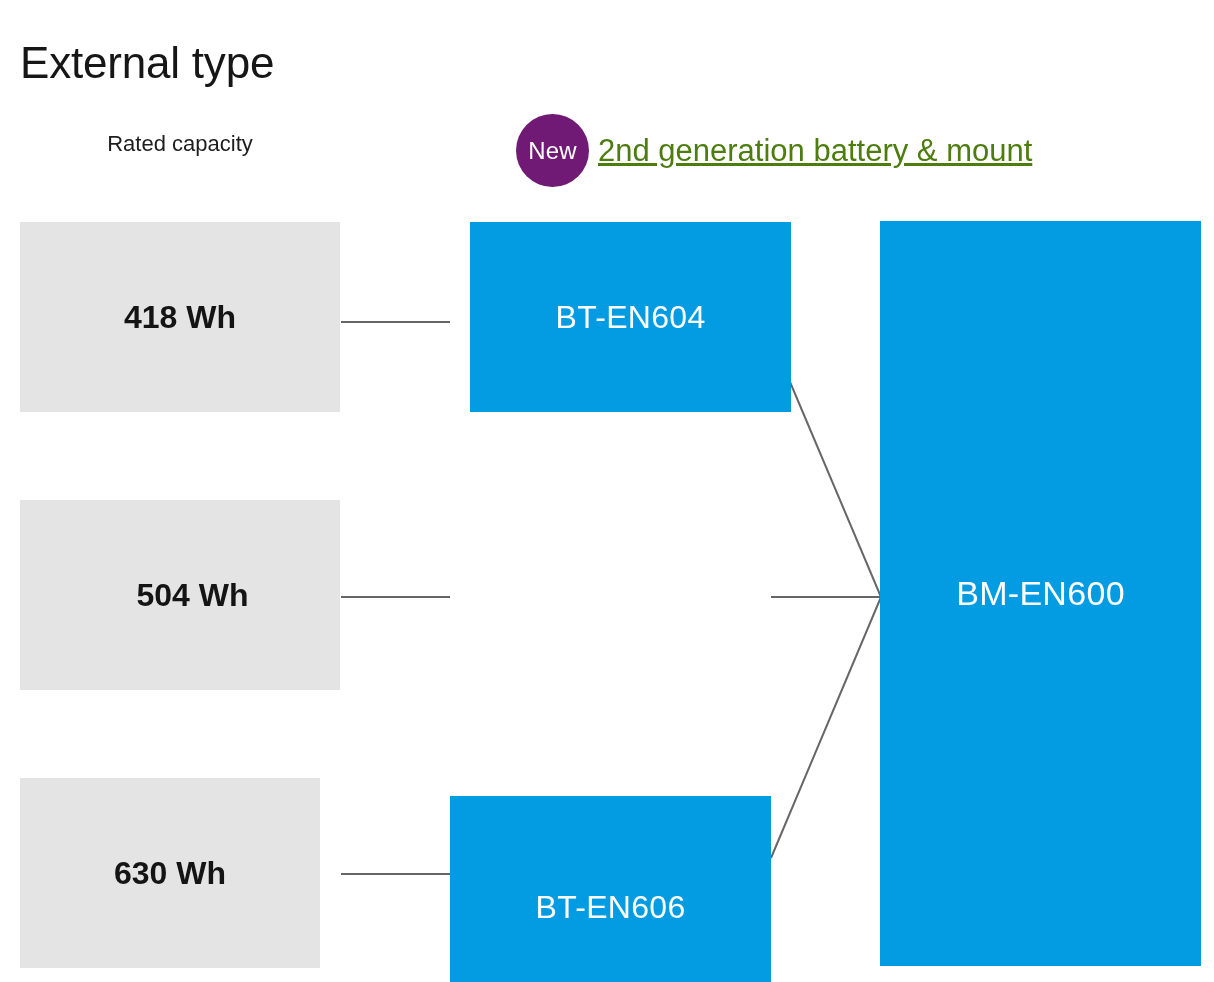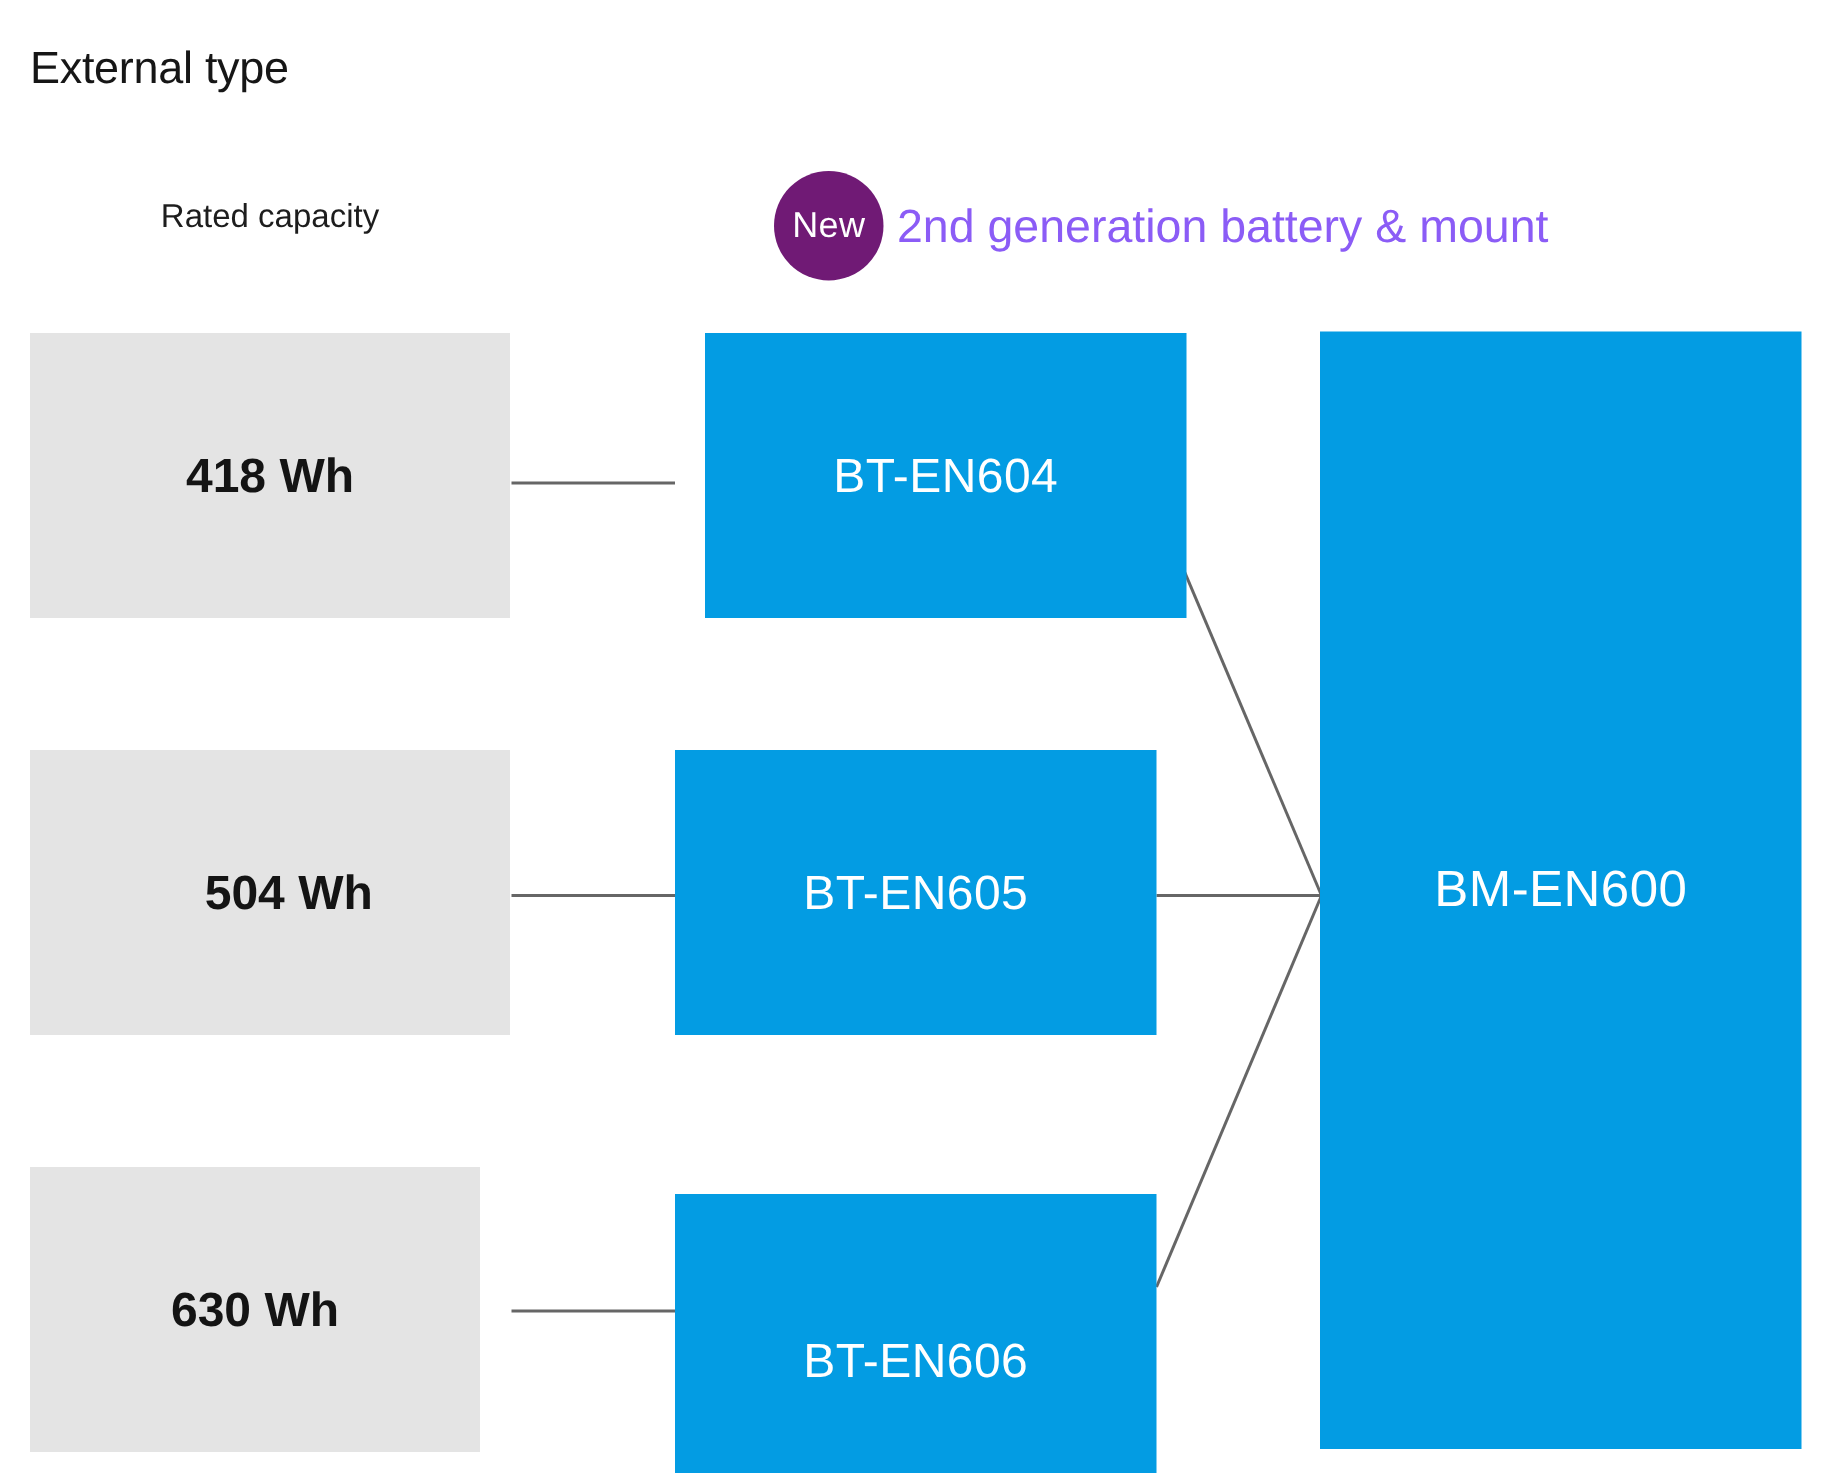--- a/index.html
+++ b/index.html
@@ -19,21 +19,21 @@
     height: 982px;
     background: #ffffff;
     overflow: hidden;
   }
 
   
   #page-title {
     position: absolute;
     left: 20px;
     top: 8px;
-    font-size: 30px;
+    font-size: 44px;
     font-weight: 400;
     letter-spacing: -0.2px;
     color: #161616;
     line-height: 1.2;
     white-space: nowrap;
   }
 
   
   #col-head-capacity {
     position: absolute;
@@ -67,22 +67,23 @@
     justify-content: center;
     font-size: 24px;
     font-weight: 400;
     flex: 0 0 auto;
     letter-spacing: 0.2px;
   }
   #gen-label {
     margin-left: 9px;
     font-size: 31px;
     font-weight: 400;
-    color: #8b5cf6;
+    color: #4d7c0f;
     line-height: 1;
+    text-decoration: underline;
   }
 
   
   #connectors {
     position: absolute;
     left: 0;
     top: 0;
     width: 1214px;
     height: 982px;
     pointer-events: none;
@@ -156,18 +157,17 @@
       <line x1="771" y1="597" x2="881" y2="597"></line>
       <line x1="771" y1="858" x2="881" y2="597"></line>
     </g>
   </svg>
 
   <div class="node node-capacity" id="cap-0">418 Wh</div>
   <div class="node node-capacity" id="cap-1">504 Wh</div>
   <div class="node node-capacity" id="cap-2">630 Wh</div>
 
   <div class="node node-battery" id="bat-0">BT-EN604</div>
-  <div class="node node-battery" id="bat-1">BT-EN605</div>
   <div class="node node-battery" id="bat-2">BT-EN606</div>
 
   <div class="node node-mount" id="mount-0">BM-EN600</div>
 
 </div>
 
 </body></html>

